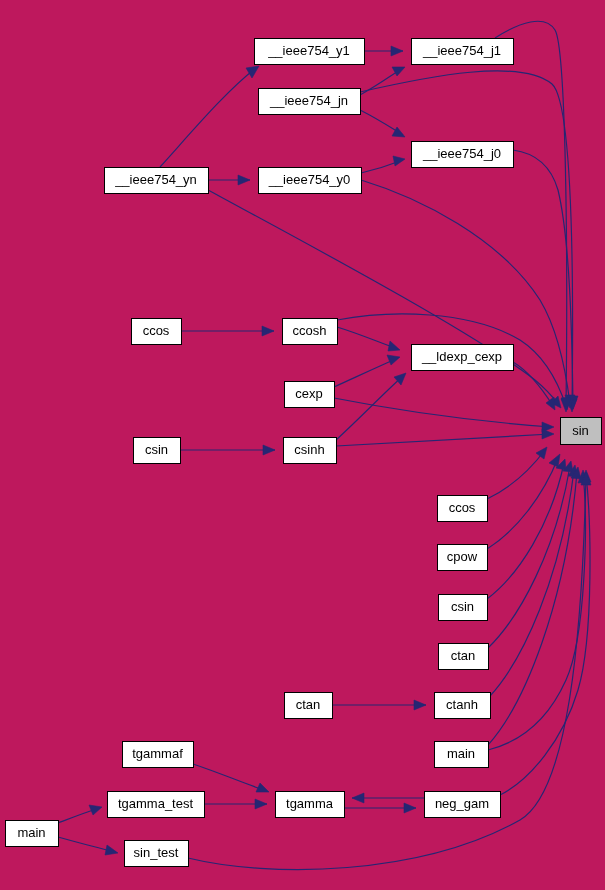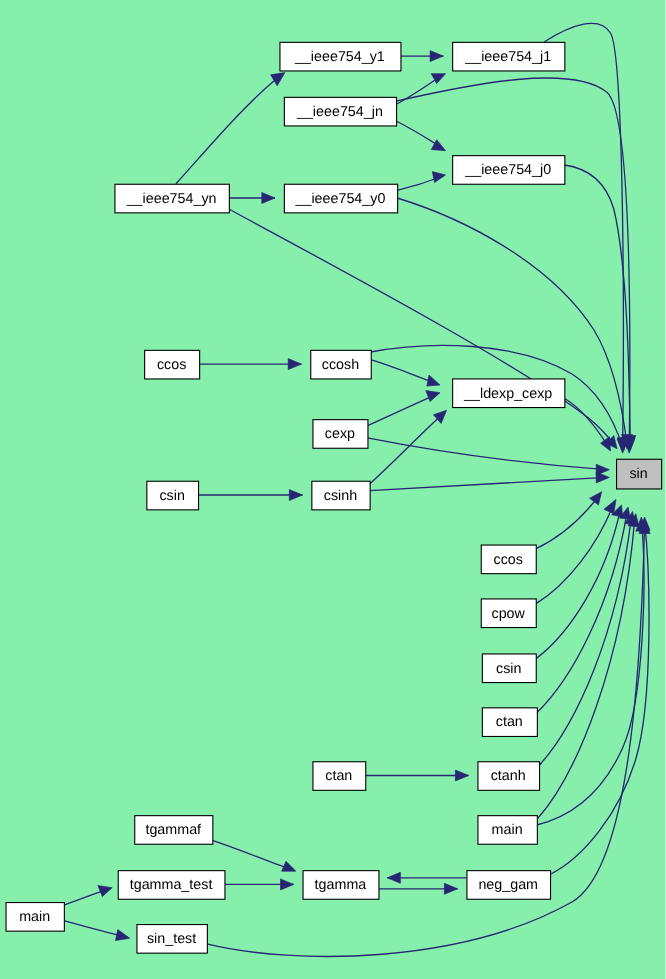--- a/index.html
+++ b/index.html
@@ -1,17 +1,17 @@
 <!DOCTYPE html>
 <html><head>
 <meta charset="utf-8">
 <style>
   html,body{margin:0;padding:0;background:#ffffff;}
   body{font-family:"Liberation Sans",sans-serif;}
-  #graph-root{position:relative;width:605px;height:890px;background:#86efac;overflow:hidden;}
+  #graph-root{position:relative;width:605px;height:890px;background:#be185d;overflow:hidden;}
   svg#graph-svg{position:absolute;left:0;top:0;width:605px;height:890px;display:block;}
   .node-rect{stroke:#000000;stroke-width:1px;}
   .node-rect.fill-white{fill:#ffffff;}
   .node-rect.fill-gray{fill:#bfbfbf;}
   .node-label{font-family:"Liberation Sans",sans-serif;font-size:13px;fill:#000000;
                text-anchor:middle;dominant-baseline:middle;}
   .edge-path{fill:none;stroke:#262673;stroke-width:1.2px;}
   .edge-head{fill:#262673;stroke:#262673;stroke-width:0.6px;}
 </style>
 </head>

